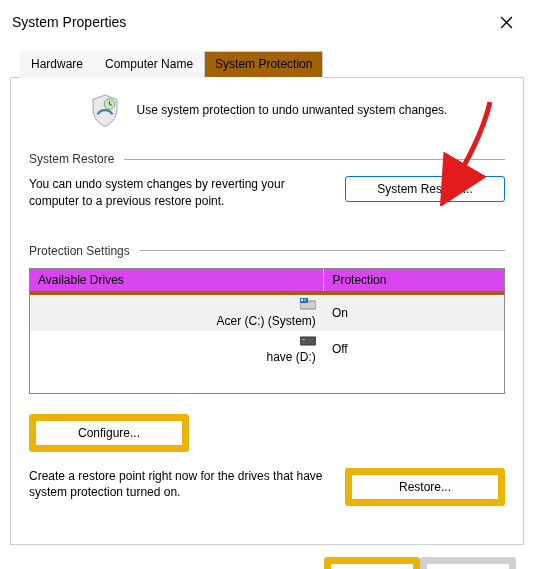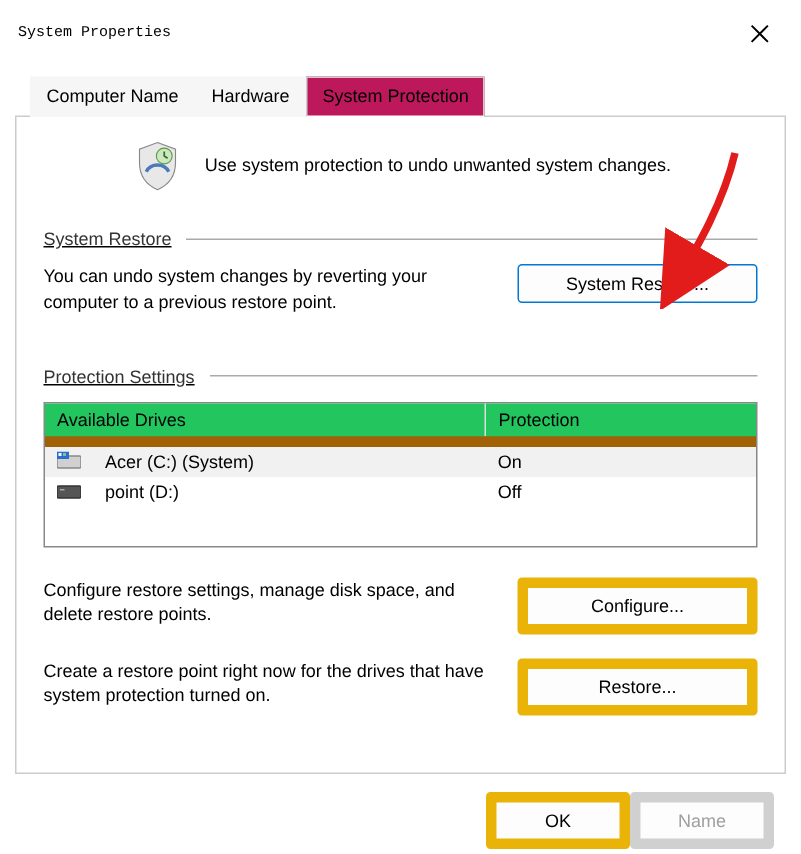--- a/index.html
+++ b/index.html
@@ -1,40 +1,40 @@
 <!DOCTYPE html>
 <html><head>
   <meta charset="utf-8">
   <style>
     * { box-sizing: border-box; margin: 0; padding: 0; font-family: 'Segoe UI', Tahoma, sans-serif; }
     body { width: 534px; height: 569px; background: #fff; font-size: 12px; color: #000; position: relative; }
     .titlebar { display: flex; align-items: center; justify-content: space-between; padding: 8px 10px 6px 12px; }
-    .title { font-size: 10px; font-family: Liberation Mono, monospace; }
+    .title { font-size: 14px; }
     .closebtn { width: 36px; height: 28px; display: flex; align-items: center; justify-content: center; cursor: pointer; }
     .tabs { display: flex; padding: 0 10px; border-bottom: 1px solid #ccc; margin: 8px 10px 0 10px; }
     .tab { padding: 5px 10px 6px 10px; border: 1px solid transparent; border-bottom: none; cursor: pointer; font-size: 12px; position: relative; top: 1px; background: #f6f6f6; margin-right: 0; }
-    .tab.active { background: #be185d; border-color: #ccc; border-bottom: 1px solid #fff; }
+    .tab.active { background: #a16207; border-color: #ccc; border-bottom: 1px solid #fff; }
     .panel { border: 1px solid #ccc; border-top: none; margin: 0 10px 0 10px; padding: 14px 18px 22px 18px; background: #fff; }
     .intro { display: flex; align-items: center; gap: 14px; margin-bottom: 24px; justify-content: center; }
     .shield-ico { width: 36px; height: 36px; flex-shrink: 0; }
-    .grp-head { display: flex; align-items: center; margin: 0 0 10px 0; text-decoration: underline; }
+    .grp-head { display: flex; align-items: center; margin: 0 0 10px 0; }
     .grp-head .label { font-size: 12px; color: #333; margin-right: 10px; white-space: nowrap; }
     .grp-head .rule { flex: 1; height: 1px; background: #aaa; }
     .restore-row { display: flex; gap: 10px; align-items: flex-start; margin-bottom: 34px; }
     .restore-txt { flex: 1; line-height: 1.4; }
     .btn { border: 7px solid #eab308; background: #fdfdfd; padding: 5px 0; width: 160px; text-align: center; cursor: pointer; border-radius: 3px; font-size: 12px; }
     .btn.highlight { border: 1px solid #0078d4; }
     .btn.disabled { color: #a0a0a0; cursor: default; border-color: #d0d0d0; }
     .drives { border: 1px solid #888; margin: 8px 0 20px 0; }
     .drives table { width: 100%; border-collapse: collapse; font-size: 12px; }
-    .drives th { text-align: left; font-weight: normal; padding: 4px 8px; border-bottom: 7px solid #a16207; border-right: 1px solid #ddd; background: #22c55e; }
+    .drives th { text-align: left; font-weight: normal; padding: 4px 8px; border-bottom: 4px solid #a16207; border-right: 1px solid #ddd; background: #d946ef; }
     .drives th:last-child { border-right: none; }
     .drives td { padding: 3px 8px; }
     .drives tr.sel td { background: #f1f1f1; }
-    .drives tbody tr td:first-child { display: flex; align-items: flex-start; gap: 16px; }
+    .drives tbody tr td:first-child { display: flex; align-items: flex-end; gap: 4px; flex-direction: column; }
     .drive-ico { width: 16px; height: 12px; flex-shrink: 0; }
     .drives-pad { height: 26px; }
     .cfg-row { display: flex; gap: 20px; align-items: flex-start; margin-bottom: 16px; }
     .cfg-row .txt { flex: 1; line-height: 1.4; }
     .footer { display: flex; justify-content: flex-end; gap: 0; padding: 12px 18px; }
     .footer .btn { width: 96px; }
     .arrow { position: absolute; pointer-events: none; }
   </style>
 </head>
 <body>
@@ -42,22 +42,22 @@
 <div class="titlebar">
   <div class="title">System Properties</div>
   <div class="closebtn">
     <svg width="13" height="13" viewBox="0 0 12 12">
         <path d="M1 1 L11 11 M11 1 L1 11" stroke="#000" stroke-width="1.2" fill="none"></path>
       </svg>
   </div>
 </div>
 
 <div class="tabs">
+  <div class="tab">Hardware</div>
   <div class="tab">Computer Name</div>
-  <div class="tab">Hardware</div>
   <div class="tab active">System Protection</div>
 </div>
 
 <div class="panel">
 
   <div class="intro">
     <svg class="shield-ico" viewBox="0 0 48 48">
       <path d="M24 4 L40 10 V22 C40 34 33 42 24 46 C15 42 8 34 8 22 V10 Z" fill="#e8e8e8" stroke="#888"></path>
       <circle cx="30" cy="16" r="7" fill="#cde8c0" stroke="#5a9c4a"></circle>
       <path d="M30 12 V16 L33 18" stroke="#3a6a2a" stroke-width="1.5" fill="none"></path>
@@ -101,33 +101,32 @@
             <span>Acer (C:) (System)</span>
           </td>
           <td>On</td>
         </tr>
         <tr>
           <td>
             <svg class="drive-ico" viewBox="0 0 16 12">
                 <rect x="0" y="3" width="16" height="8" rx="1" fill="#555" stroke="#333"></rect>
                 <rect x="2" y="5" width="3" height="1" fill="#aaa"></rect>
               </svg>
-            <span>point (D:)</span>
+            <span>have (D:)</span>
           </td>
           <td>Off</td>
         </tr>
         <tr>
             <td colspan="2" class="drives-pad"></td>
           </tr>
       </tbody>
     </table>
   </div>
 
   <div class="cfg-row">
-    <div class="txt">Configure restore settings, manage disk space, and delete restore points.</div>
     <button class="btn">Configure...</button>
   </div>
 
   <div class="cfg-row">
     <div class="txt">Create a restore point right now for the drives that have system protection turned on.</div>
     <button class="btn">Restore...</button>
   </div>
 
 </div>
 

